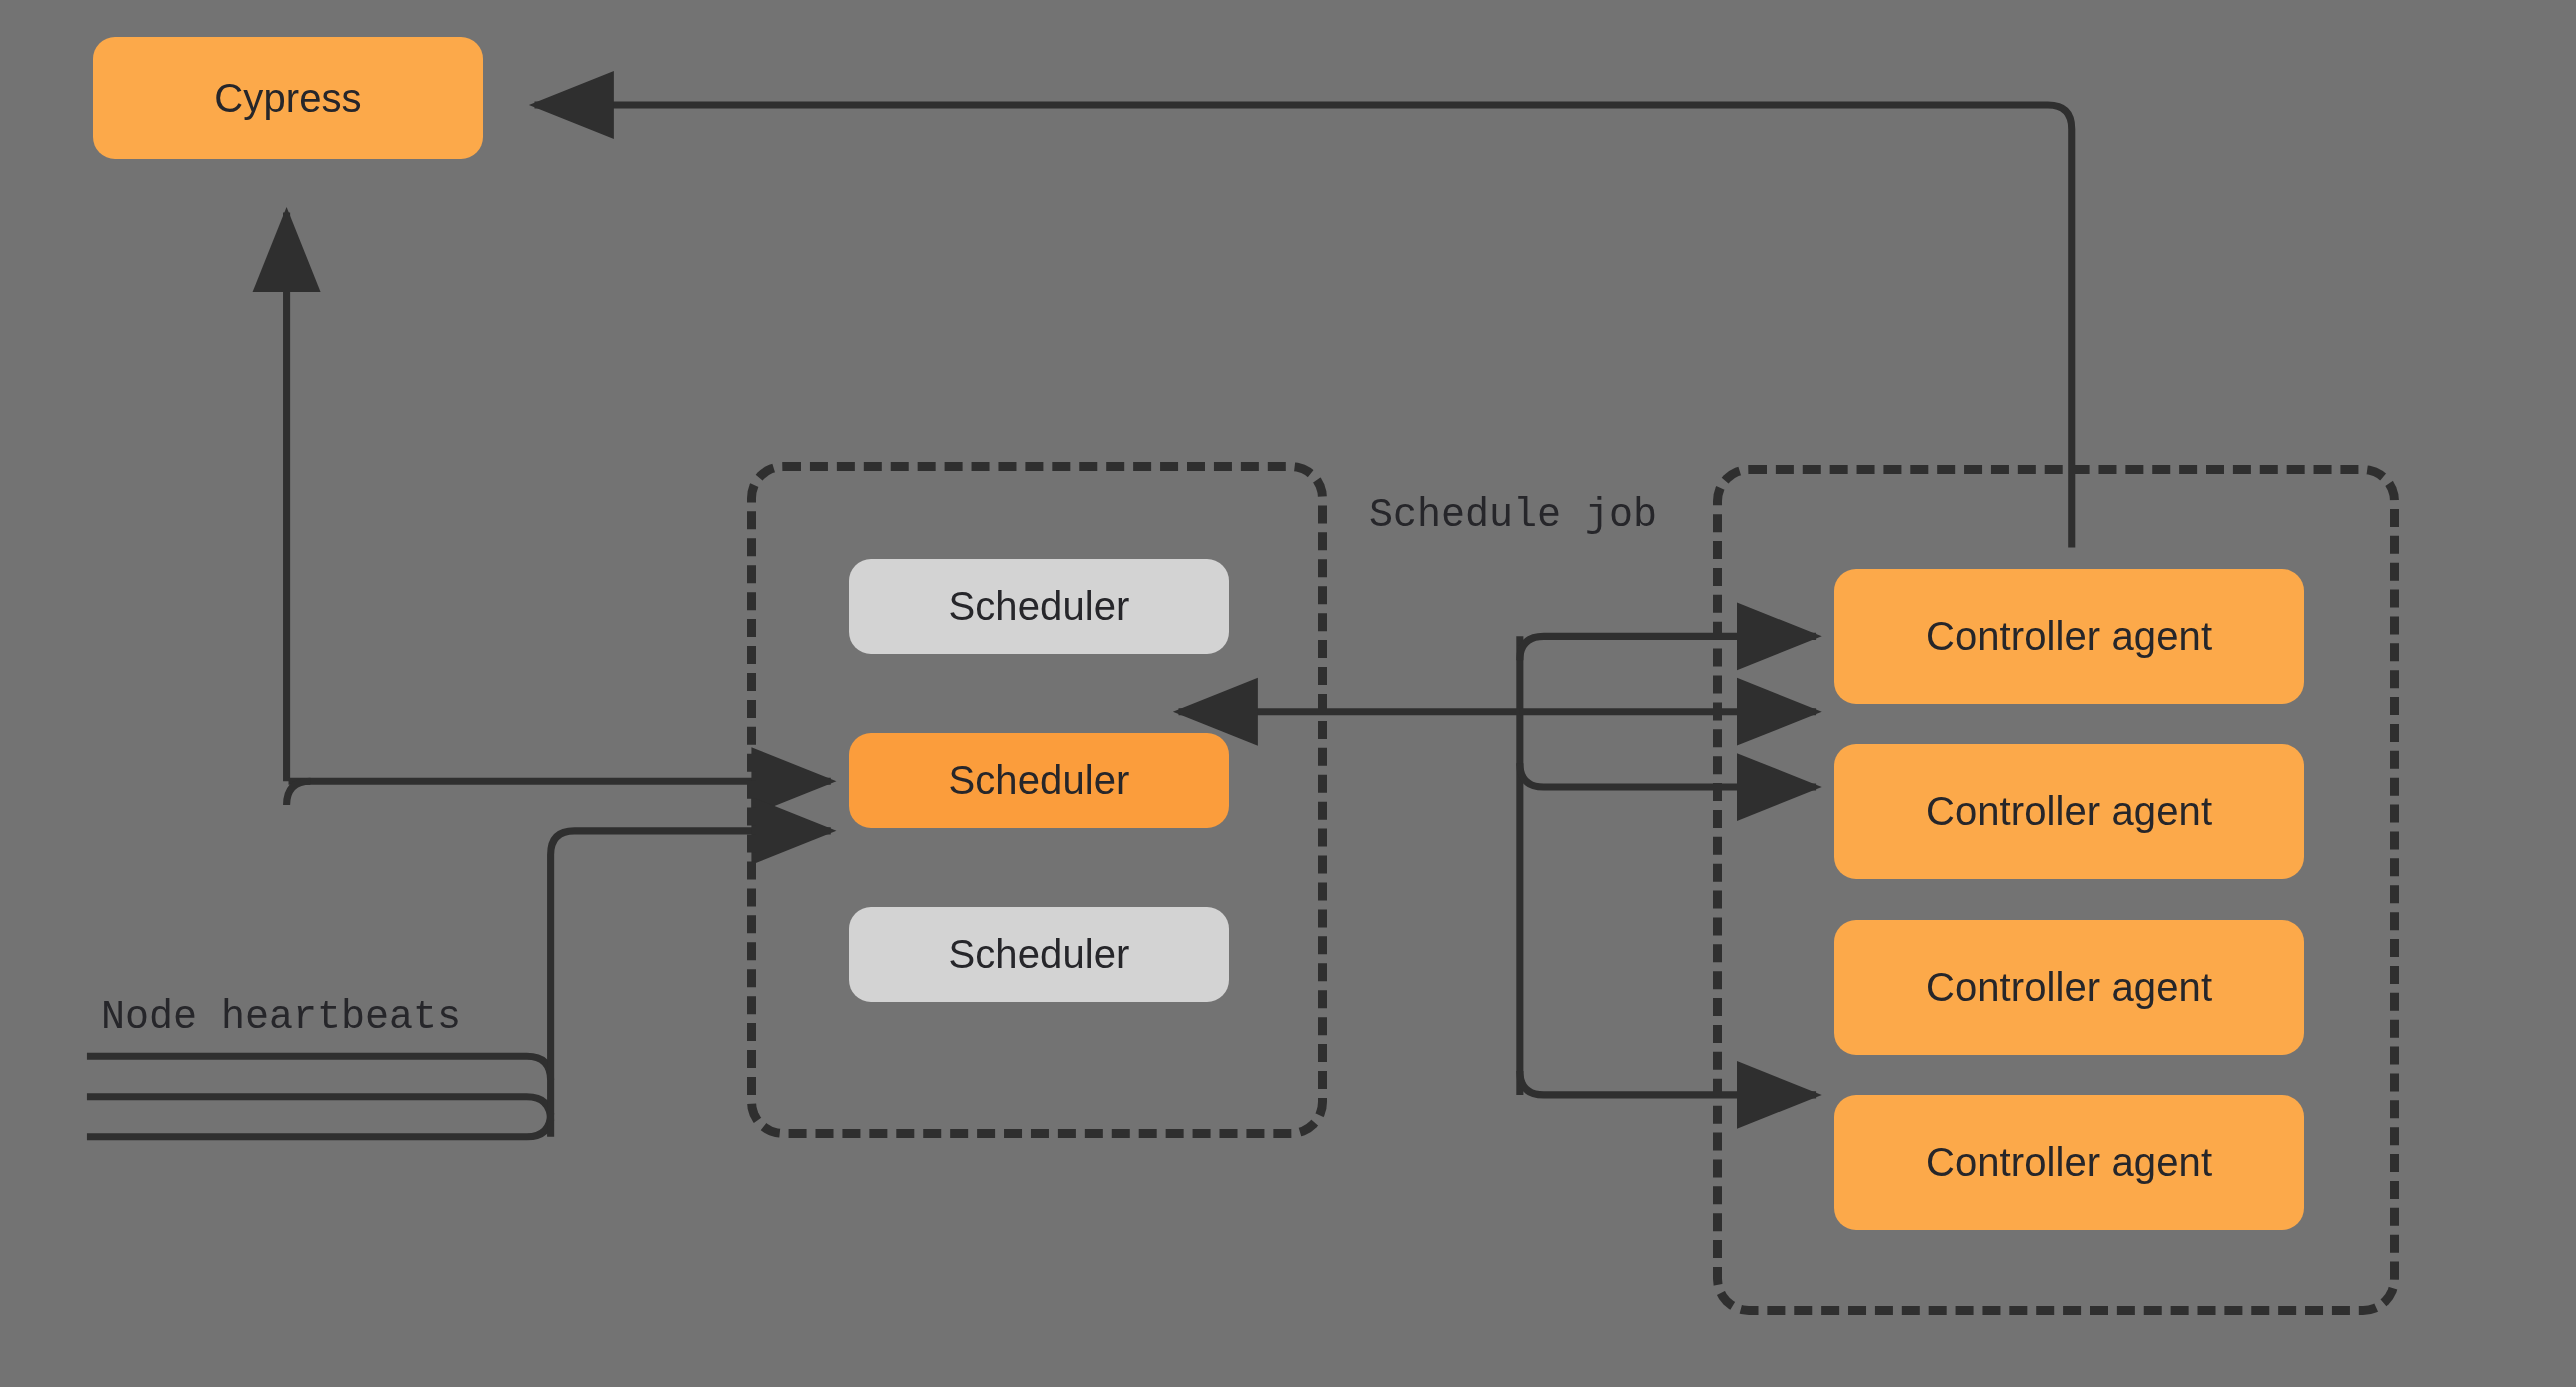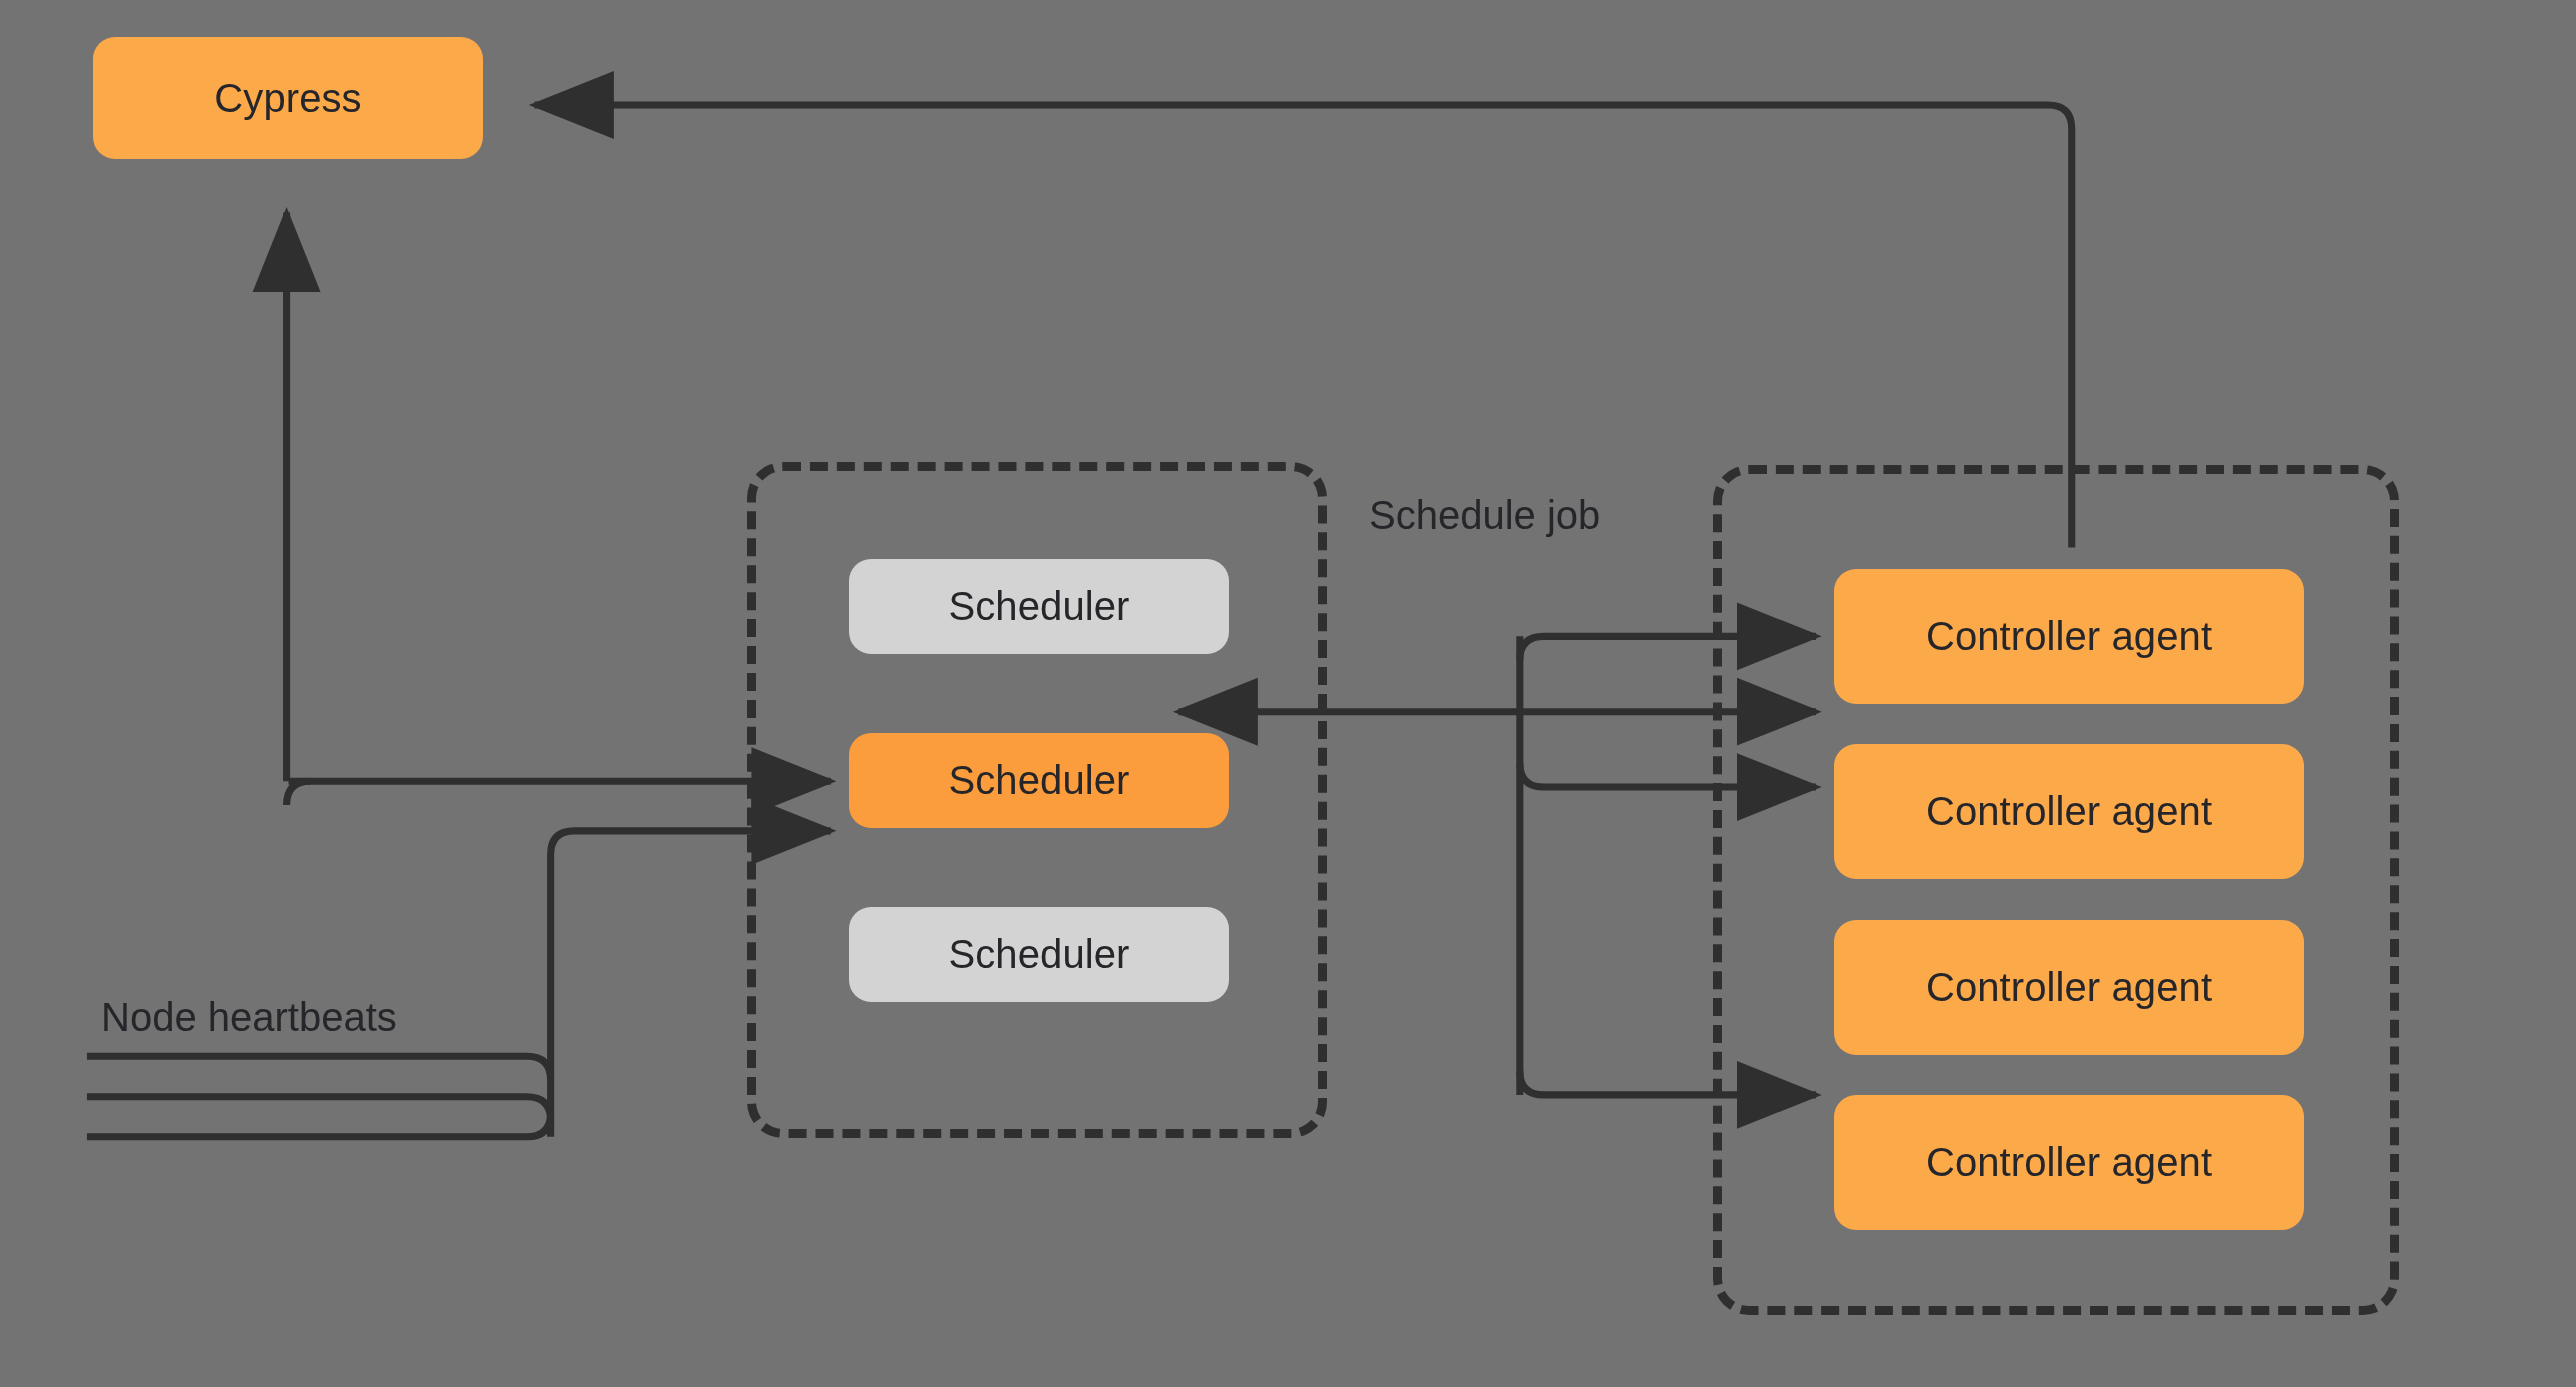--- a/index.html
+++ b/index.html
@@ -8,21 +8,21 @@
   #stage{position:relative;width:2576px;height:1388px;background:#737373;overflow:hidden;}
   #wires{position:absolute;left:0;top:0;width:2576px;height:1388px;}
   .node{position:absolute;display:flex;align-items:center;justify-content:center;
         border-radius:22px;color:#26262a;font-size:40px;letter-spacing:0.1px;
         white-space:nowrap;}
   .node.orange{background:#FCA94A;}
   .node.orange-dark{background:#FB9D3C;}
   .node.gray{background:#D3D3D3;}
   .cluster{position:absolute;border:9px dashed #2f2f2f;border-radius:36px;
            background:transparent;box-sizing:border-box;}
-  .freelabel{position:absolute;color:#26262a;font-size:40px;white-space:nowrap;}
+  .freelabel{position:absolute;color:#26262a;font-size:40px;white-space:nowrap;font-family:Liberation Mono, monospace;}
 </style>
 </head>
 <body>
 
 <div id="stage">
 
   <svg id="wires" viewBox="0 0 4000 2155" xmlns="http://www.w3.org/2000/svg">
     <defs>
       <marker id="ah" markerWidth="13" markerHeight="13" refX="11.2" refY="5.2" orient="auto" markerUnits="strokeWidth">
         <path d="M0,0.4 L12,5.2 L0,10 z" fill="#2f2f2f"></path>

